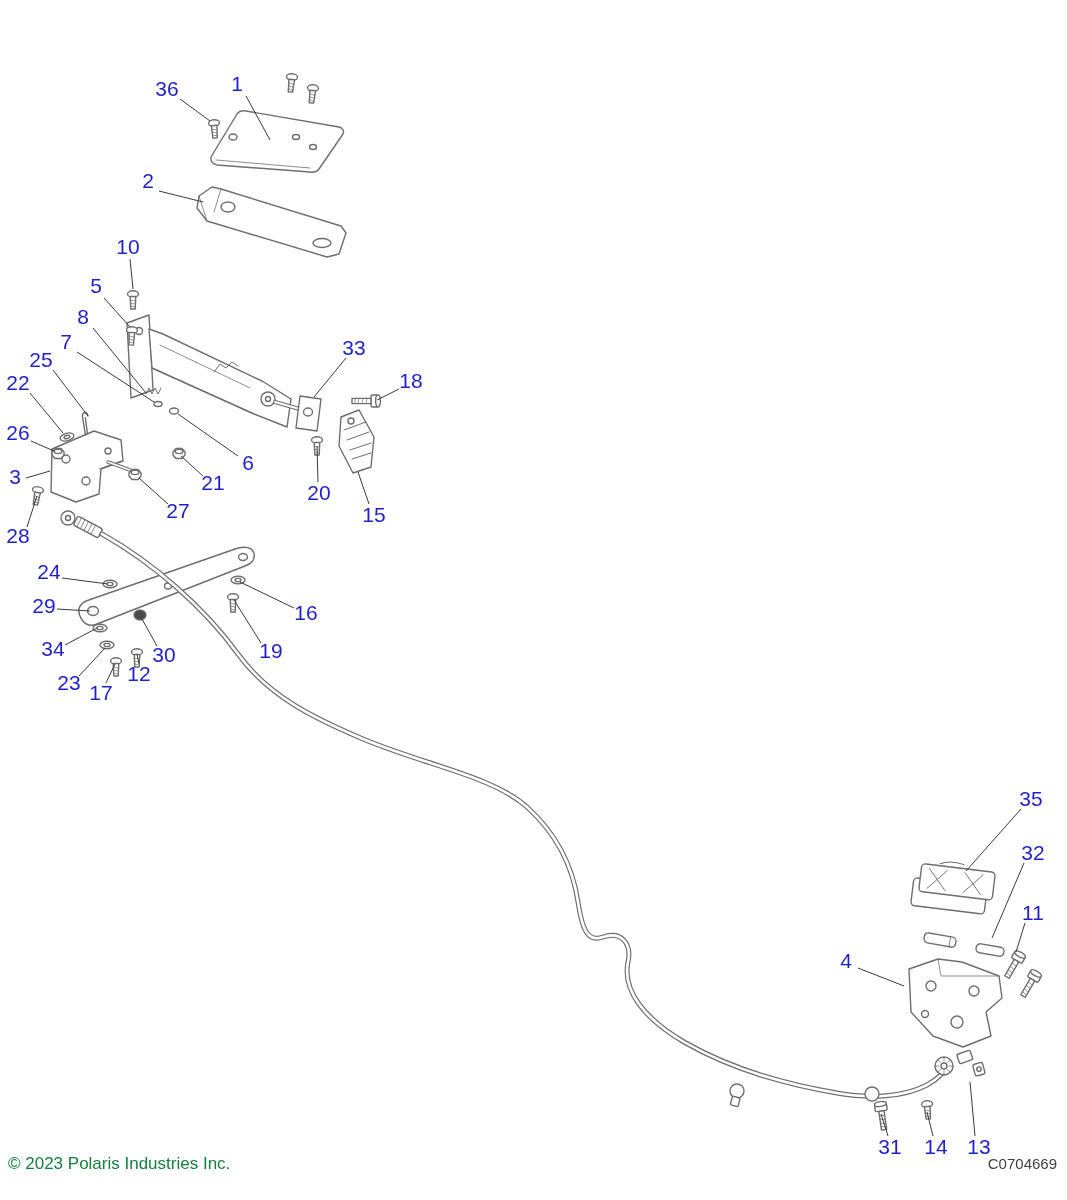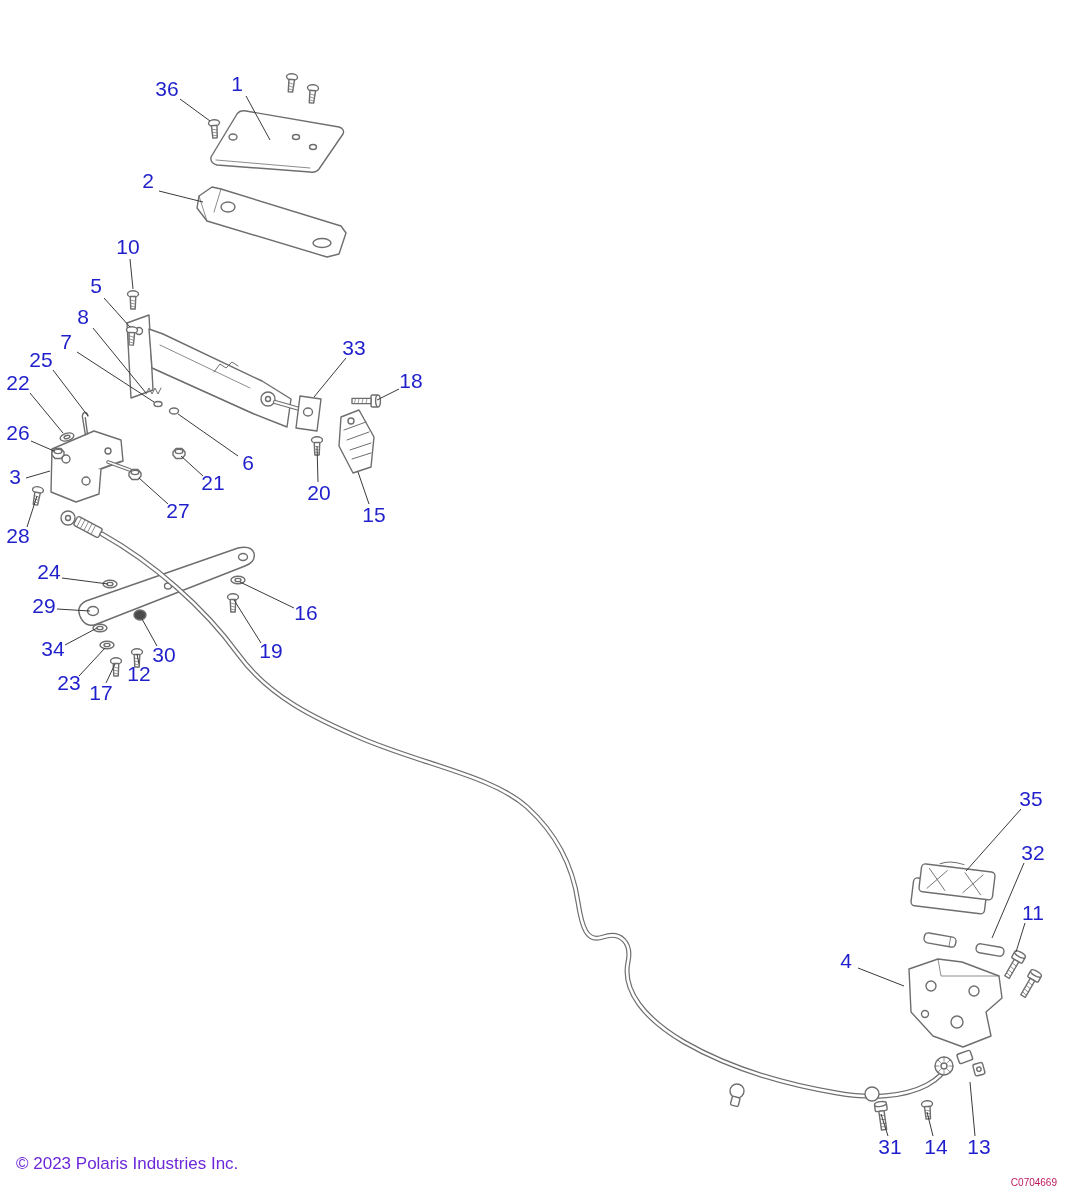--- a/index.html
+++ b/index.html
@@ -12,31 +12,31 @@
     overflow: hidden;
   }
   .stage svg { position: absolute; left: 0; top: 0; }
   .callouts text {
     font-family: "Liberation Sans", sans-serif;
     font-size: 21px;
     text-anchor: middle;
   }
   .copyright {
     position: absolute;
-    left: 16px;
+    left: 8px;
     bottom: 26px;
     font-size: 17px;
-    color: #6d28d9;
+    color: #15803d;
   }
   .drawing-code {
     position: absolute;
     right: 10px;
-    bottom: 12px;
-    font-size: 10px;
-    color: #be185d;
+    bottom: 28px;
+    font-size: 15px;
+    color: #404040;
   }
 </style>
 </head>
 <body>
 
 <div class="stage">
 
   <svg width="1067" height="1200" viewBox="0 0 1067 1200">
     <defs>
       <g id="sym-screw">

